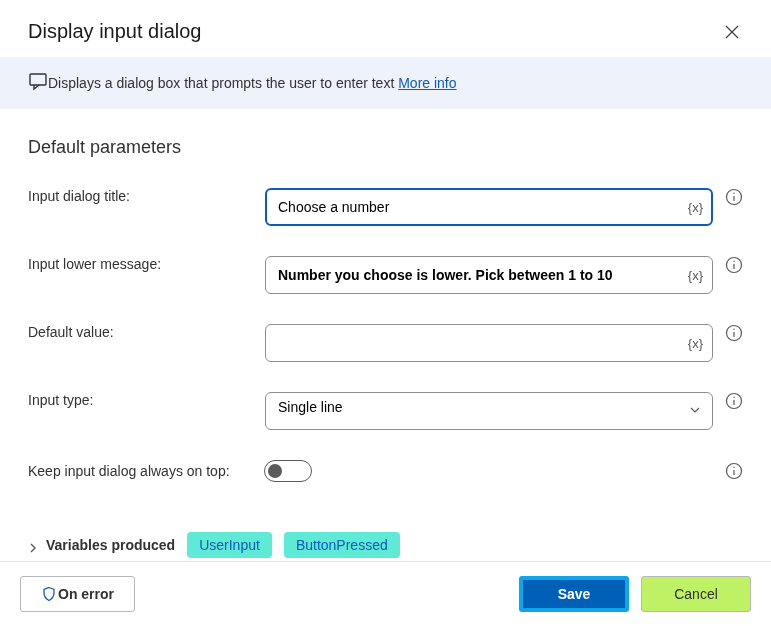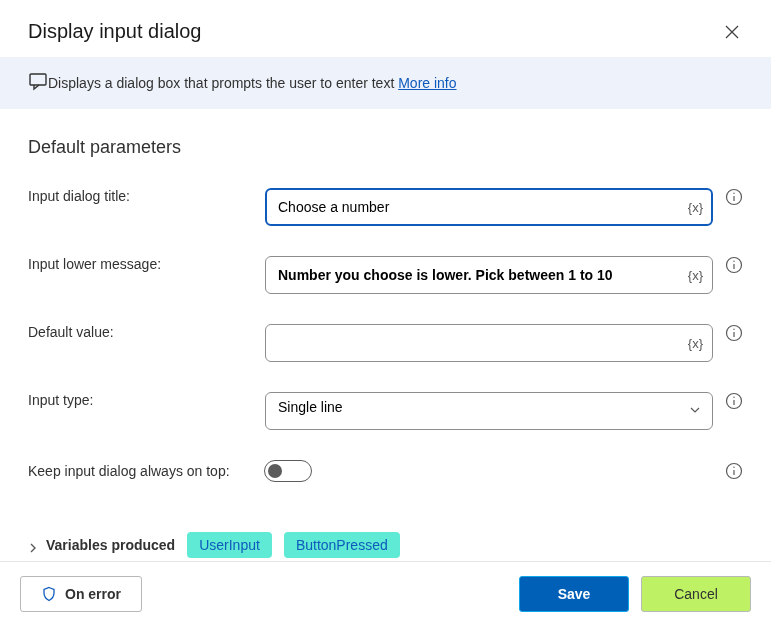--- a/index.html
+++ b/index.html
@@ -203,31 +203,31 @@
     }
     .btn {
       height: 36px;
       padding: 0 20px;
       border-radius: 3px;
       font-size: 14px;
       cursor: pointer;
       display: flex;
       align-items: center;
       justify-content: center;
-      gap: 8px;
+      gap: 1px;
     }
     .btn-secondary {
       background: #fff;
       border: 1px solid #b8b8b8;
       color: #323232;
       font-weight: 600;
     }
     .btn-primary {
       background: #005fb7;
-      border: 1px solid #0ea5e9;
+      border: 4px solid #0ea5e9;
       color: #fff;
       font-weight: 600;
       min-width: 110px;
     }
     .btn-cancel {
       background: #bef264;
       border: 1px solid #b8b8b8;
       color: #323232;
       min-width: 110px;
     }

